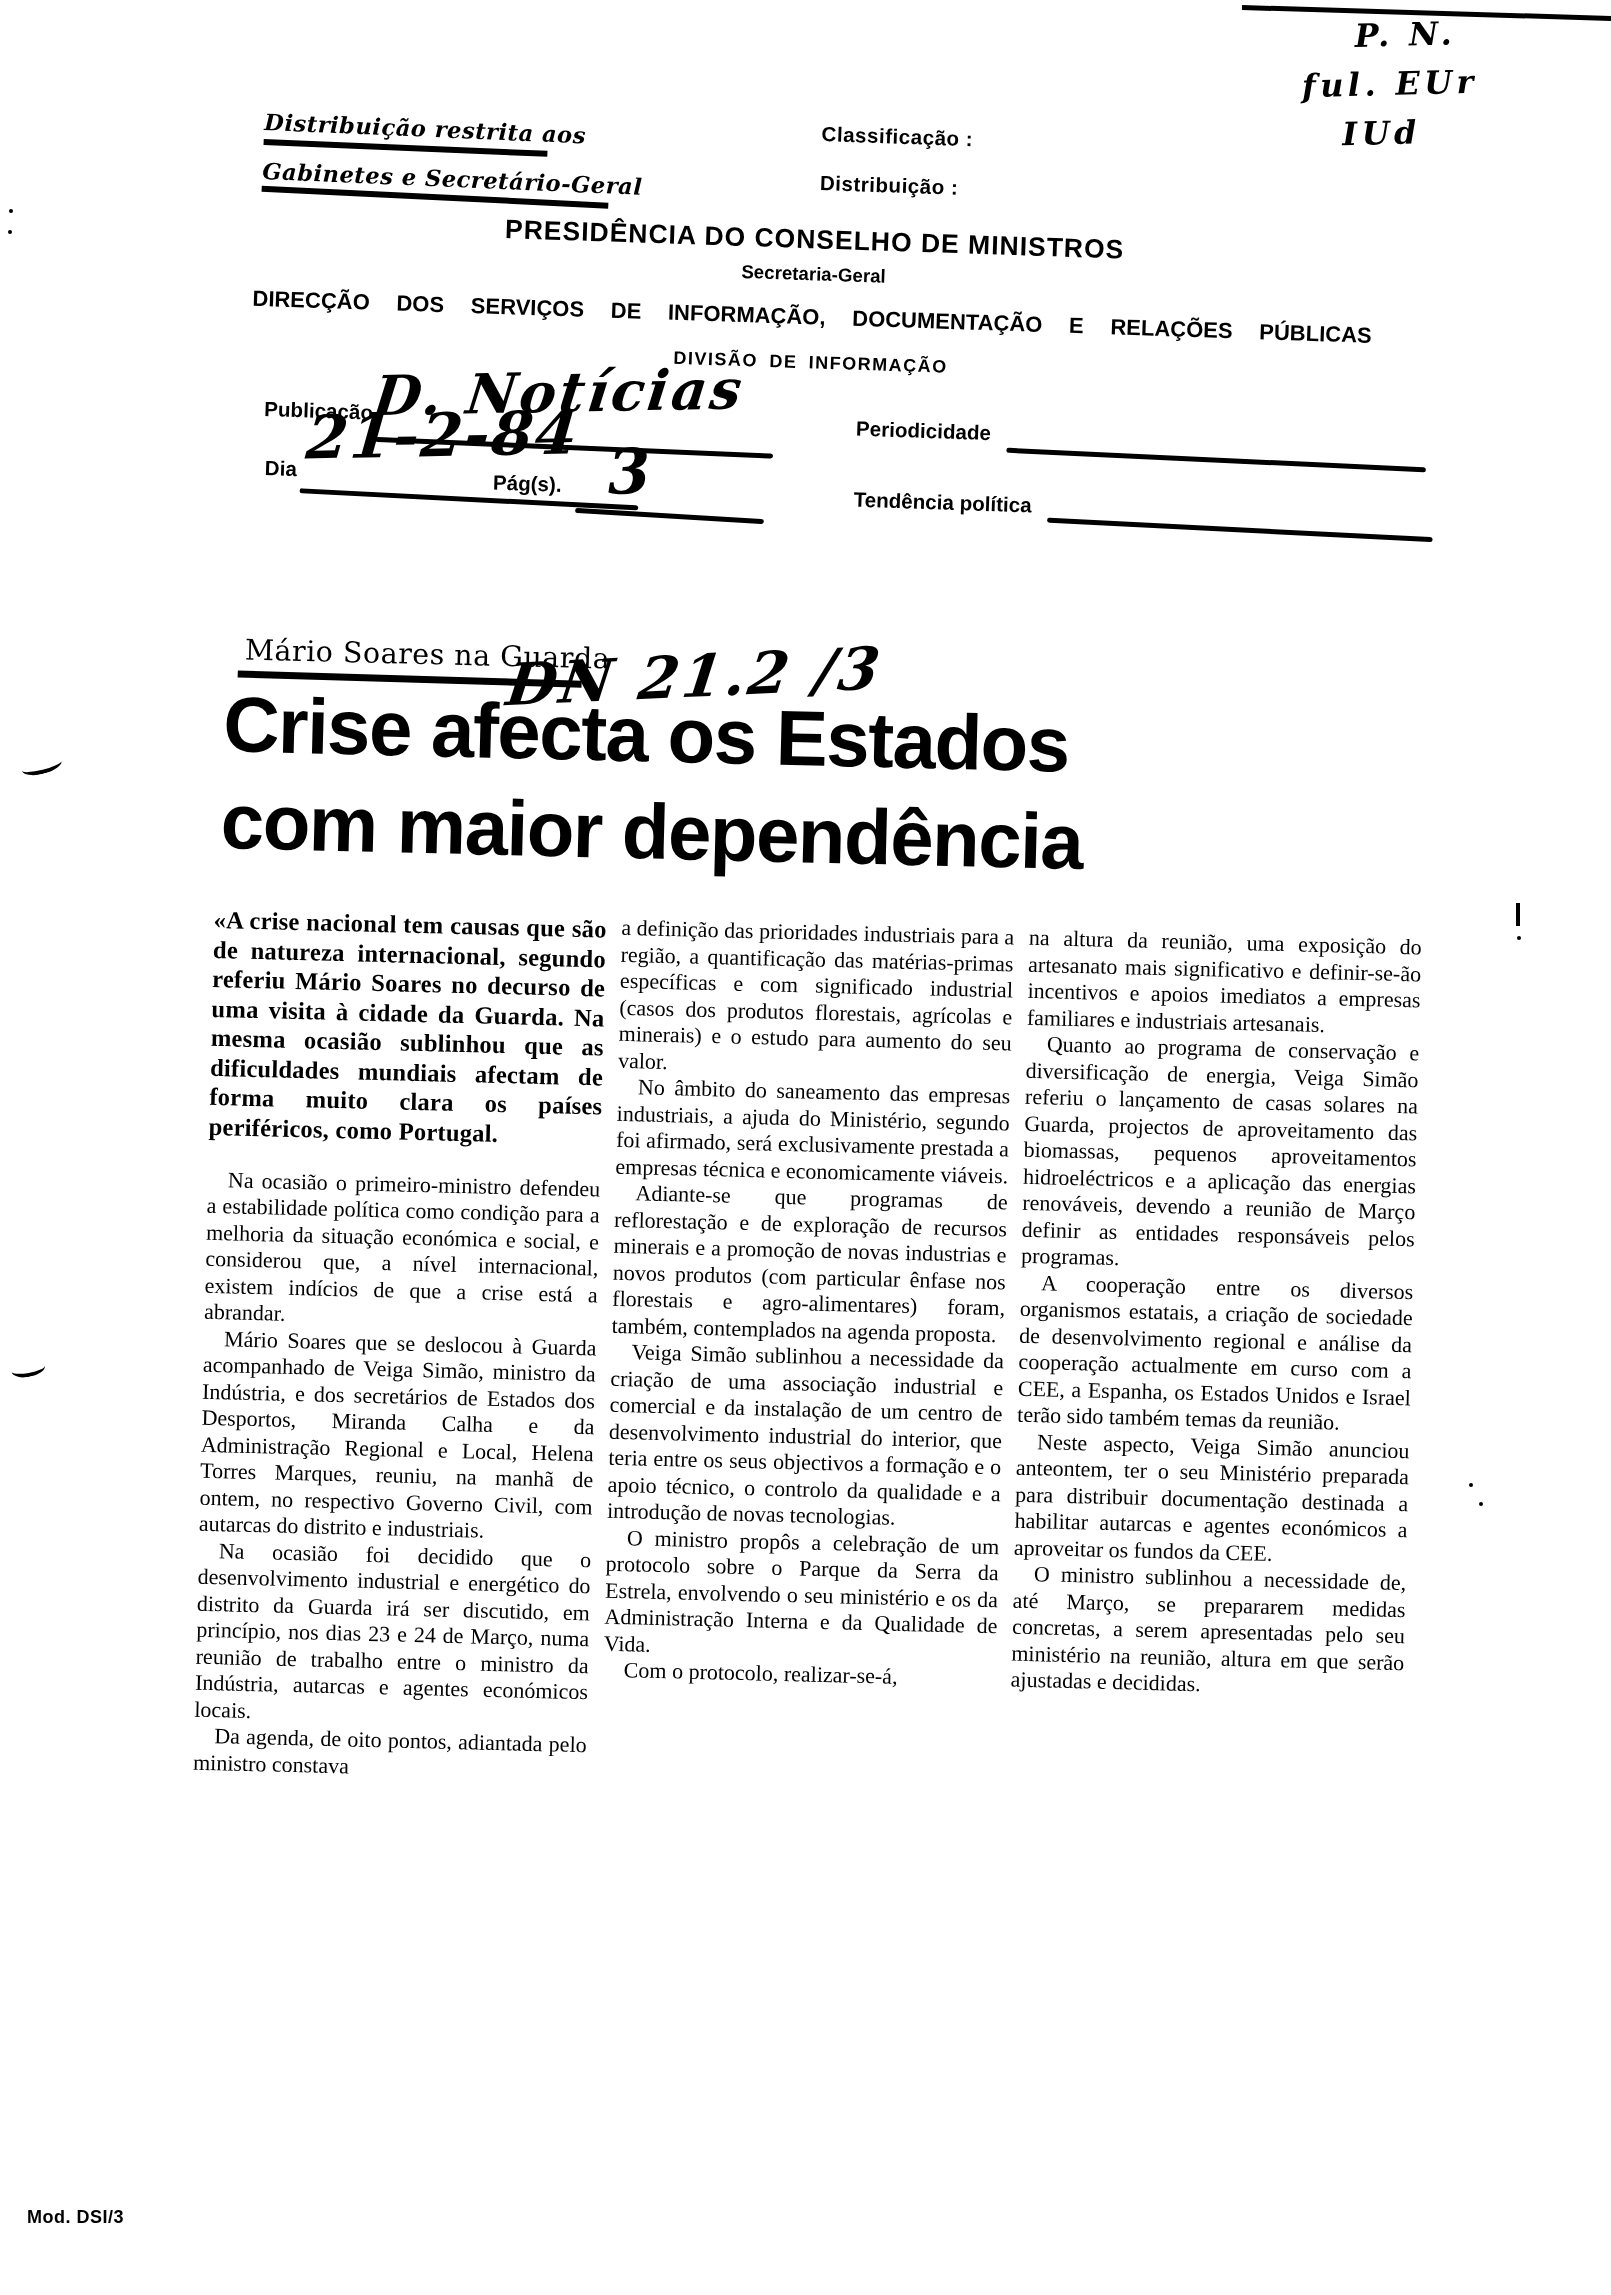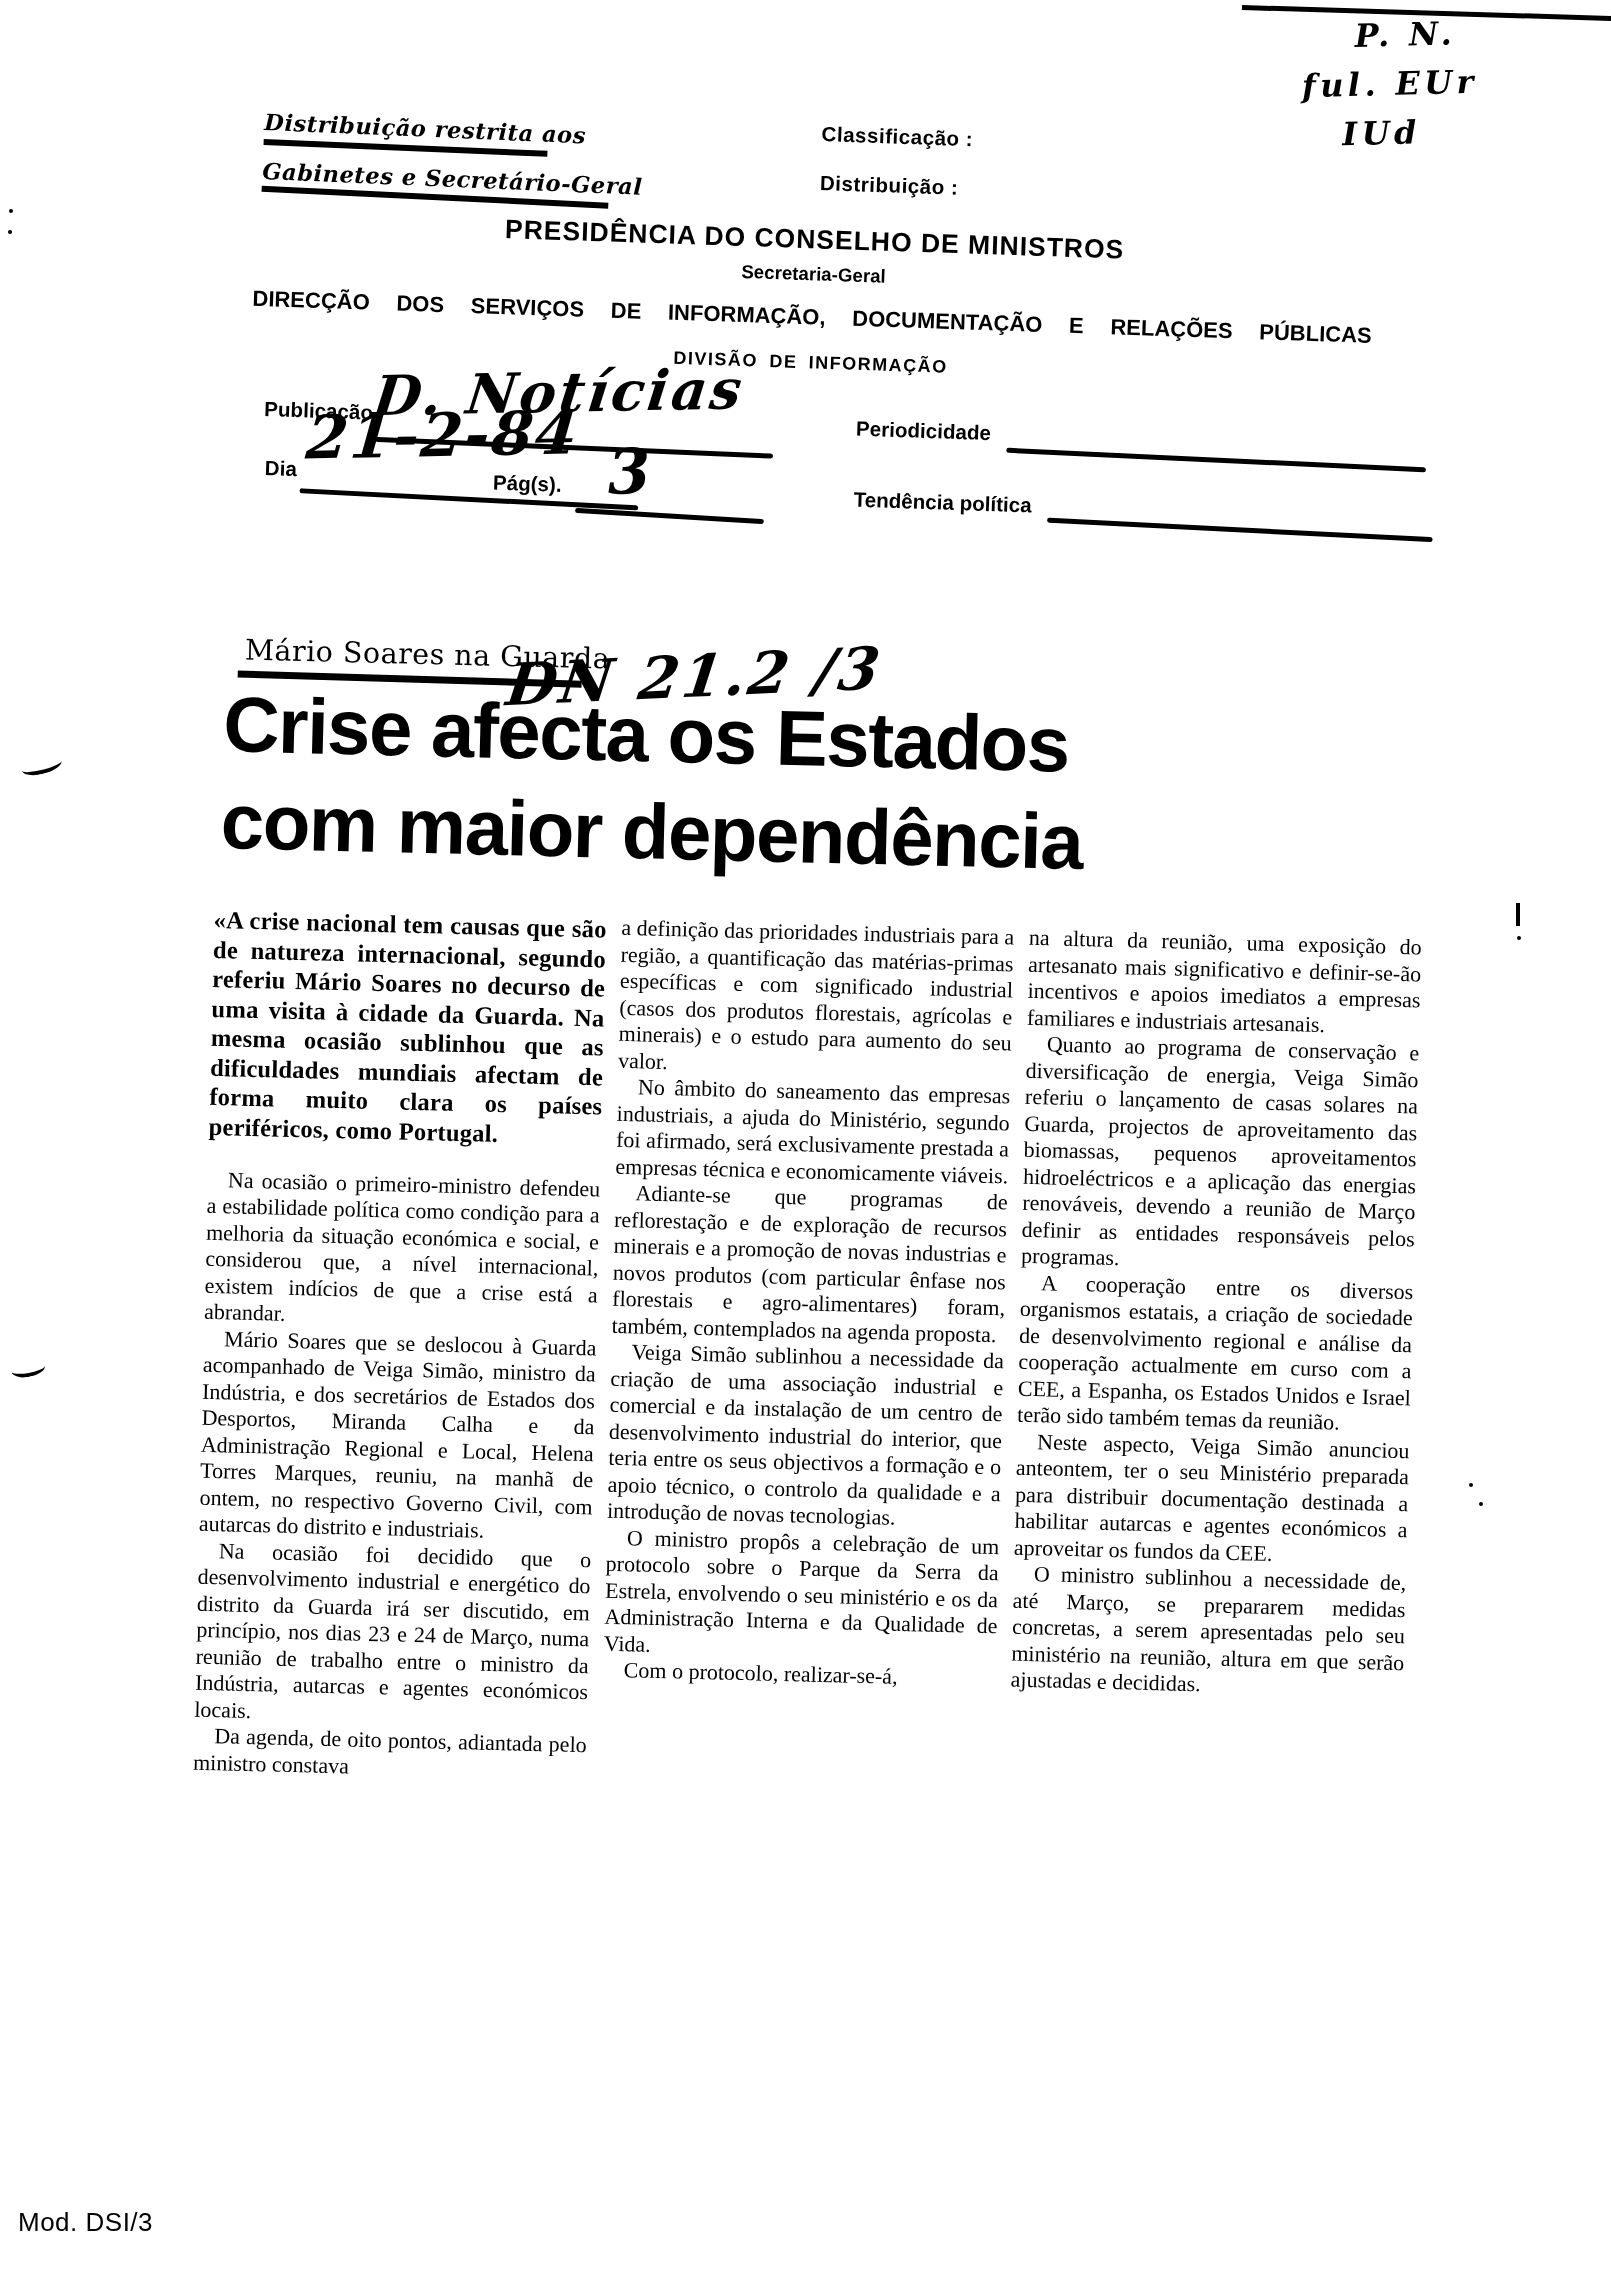--- a/index.html
+++ b/index.html
@@ -67,21 +67,21 @@
   .hw-headnote{position:absolute;left:287px;top:8.8px;font-size:58px;letter-spacing:2.9px;
     transform:rotate(-4deg) skewX(-10deg);z-index:3;}
   .cols{position:absolute;left:0;top:283px;display:flex;gap:14.7px;}
   .col{width:393px;}
   .col p{margin:0;font-family:"Liberation Serif", serif;font-size:22px;line-height:26.5px;
     text-align:justify;text-indent:20.6px;}
   .col p.flush{text-indent:0;}
   .col p.lead{font-weight:bold;font-size:24.6px;line-height:29.5px;text-indent:0;
     margin-bottom:25.5px;letter-spacing:0.2px;}
   
-  .model-ref{position:absolute;left:18px;top:2207px;font-weight:normal;font-size:26px;letter-spacing:0.5px;}
+  .model-ref{position:absolute;left:27px;top:2207px;font-weight:bold;font-size:18px;letter-spacing:0.5px;}
 </style>
 </head>
 <body>
 
 <div class="page">
 
   <div class="corner-line"></div>
 
   <div class="speck dot" style="left:8.8px;top:209px;"></div>
   <div class="speck dot" style="left:7.9px;top:230px;"></div>

